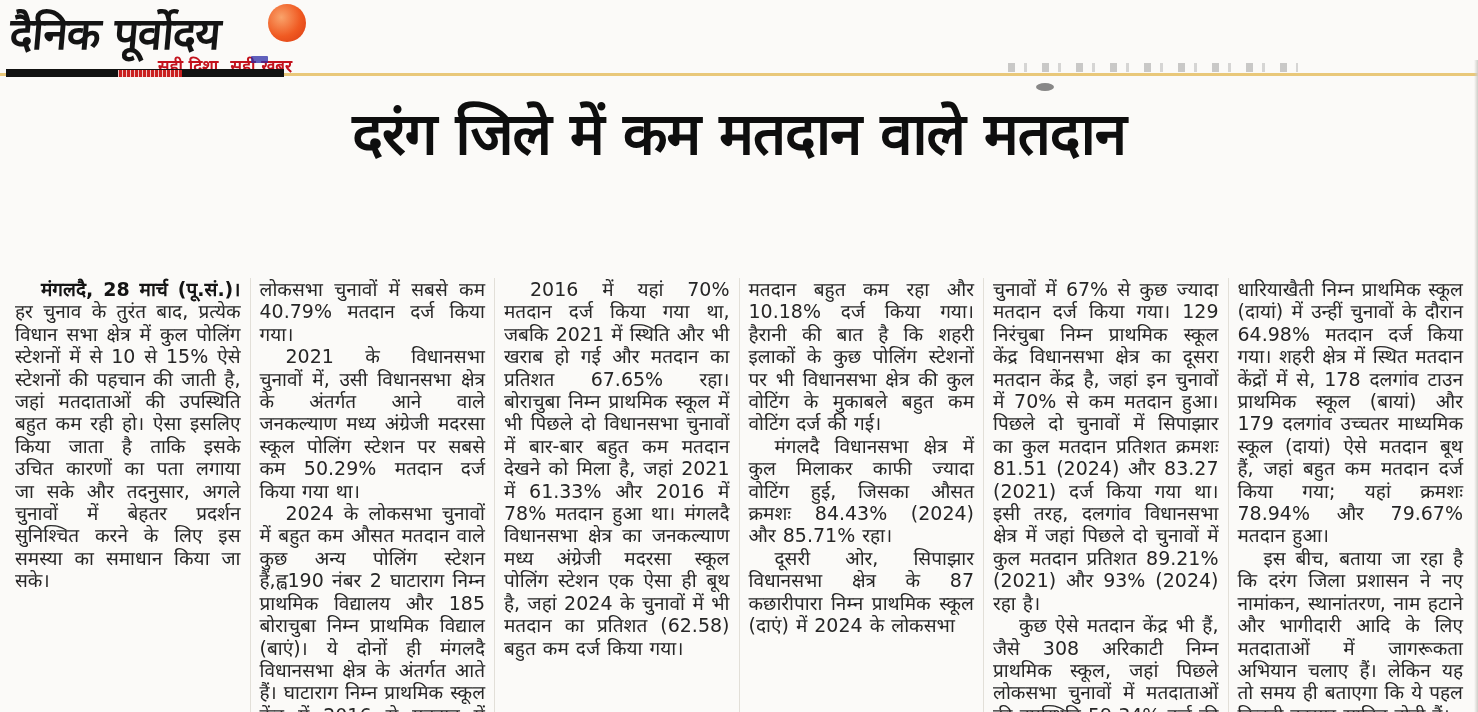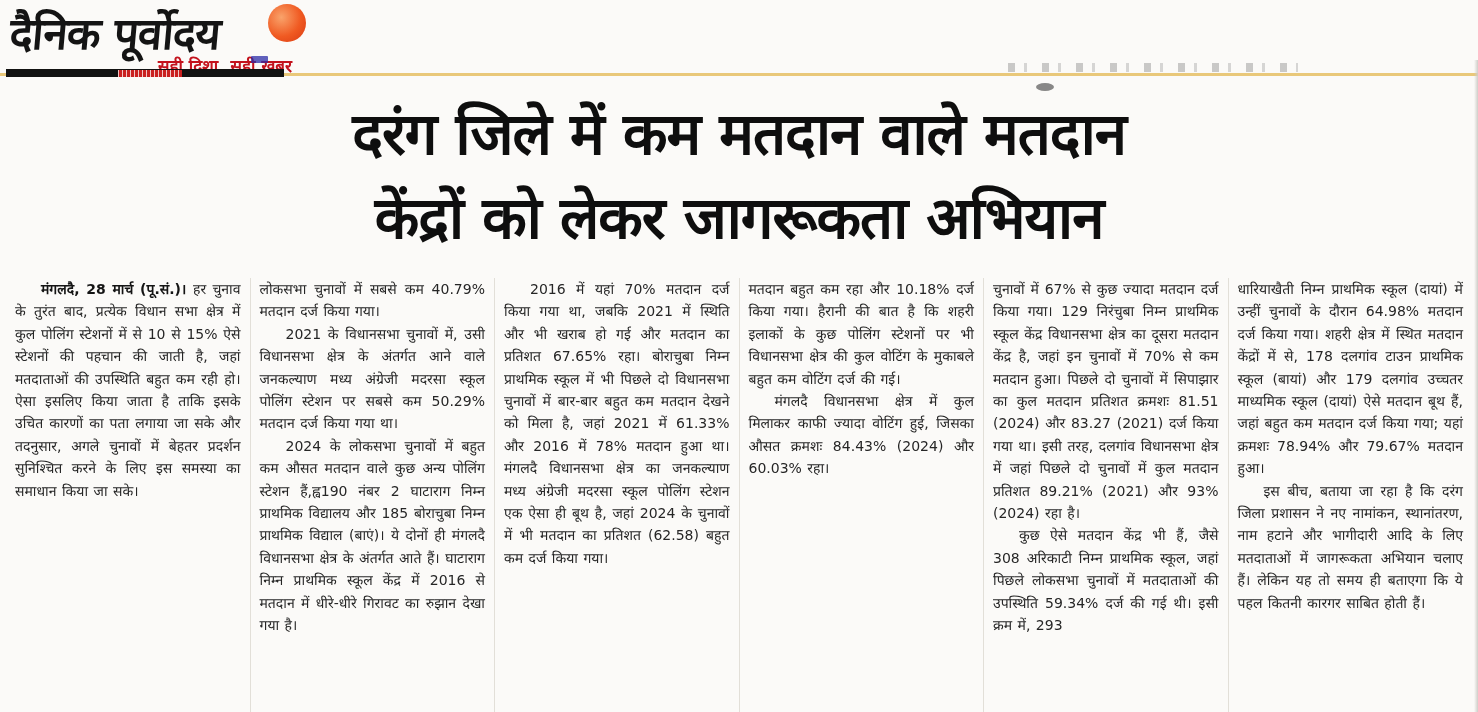--- a/index.html
+++ b/index.html
@@ -75,21 +75,21 @@
     position:absolute; left:6px; top:278px; width:1466px; height:434px;
     display:flex;
   }
   .col {
     flex:1 1 0; height:434px; overflow:hidden;
     padding:0 9px;
     border-right:1px solid #e2dfd8;
   }
   .col:last-child { border-right:none; }
   .seg {
-    font-size:14px; line-height:22.4px; text-align:justify;
+    font-size:19px; line-height:22.4px; text-align:justify;
     color:#262626; word-spacing:1px;
   }
   .seg.indent { text-indent:26px; }
   .seg b { color:#141414; }
 </style>
 </head>
 <body>
 
 <div class="page">
 
@@ -103,38 +103,38 @@
     <div class="masthead-bar-black"></div>
     <div class="masthead-ribbon-chip"></div>
     <div class="tiny-blue-mark"></div>
     <div class="faint-fragments"></div>
     <div class="ink-smudge"></div>
     <div class="page-edge-shade"></div>
   </div>
 
   <div class="headline">
     <div class="hl-line">दरंग जिले में कम मतदान वाले मतदान</div>
-    <div class="hl-line">केंद्रों को लेकर जागरूकता अभियान</div>
   </div>
 
   <div class="article">
     <div class="col">
         <p class="seg indent"><b>मंगलदै, 28 मार्च (पू.सं.)। </b>हर चुनाव के तुरंत बाद, प्रत्येक विधान सभा क्षेत्र में कुल पोलिंग स्टेशनों में से 10 से 15% ऐसे स्टेशनों की पहचान की जाती है, जहां मतदाताओं की उपस्थिति बहुत कम रही हो। ऐसा इसलिए किया जाता है ताकि इसके उचित कारणों का पता लगाया जा सके और तदनुसार, अगले चुनावों में बेहतर प्रदर्शन सुनिश्चित करने के लिए इस समस्या का समाधान किया जा सके।</p>
       </div>
     <div class="col">
         <p class="seg">लोकसभा चुनावों में सबसे कम 40.79% मतदान दर्ज किया गया।</p>
         <p class="seg indent">2021 के विधानसभा चुनावों में, उसी विधानसभा क्षेत्र के अंतर्गत आने वाले जनकल्याण मध्य अंग्रेजी मदरसा स्कूल पोलिंग स्टेशन पर सबसे कम 50.29% मतदान दर्ज किया गया था।</p>
         <p class="seg indent">2024 के लोकसभा चुनावों में बहुत कम औसत मतदान वाले कुछ अन्य पोलिंग स्टेशन हैं,ह्व190 नंबर 2 घाटाराग निम्न प्राथमिक विद्यालय और 185 बोराचुबा निम्न प्राथमिक विद्याल (बाएं)। ये दोनों ही मंगलदै विधानसभा क्षेत्र के अंतर्गत आते हैं। घाटाराग निम्न प्राथमिक स्कूल केंद्र में 2016 से मतदान में धीरे-धीरे गिरावट का रुझान देखा गया है।</p>
       </div>
     <div class="col">
         <p class="seg indent">2016 में यहां 70% मतदान दर्ज किया गया था, जबकि 2021 में स्थिति और भी खराब हो गई और मतदान का प्रतिशत 67.65% रहा। बोराचुबा निम्न प्राथमिक स्कूल में भी पिछले दो विधानसभा चुनावों में बार-बार बहुत कम मतदान देखने को मिला है, जहां 2021 में 61.33% और 2016 में 78% मतदान हुआ था। मंगलदै विधानसभा क्षेत्र का जनकल्याण मध्य अंग्रेजी मदरसा स्कूल पोलिंग स्टेशन एक ऐसा ही बूथ है, जहां 2024 के चुनावों में भी मतदान का प्रतिशत (62.58) बहुत कम दर्ज किया गया।</p>
       </div>
     <div class="col">
         <p class="seg">मतदान बहुत कम रहा और 10.18% दर्ज किया गया। हैरानी की बात है कि शहरी इलाकों के कुछ पोलिंग स्टेशनों पर भी विधानसभा क्षेत्र की कुल वोटिंग के मुकाबले बहुत कम वोटिंग दर्ज की गई।</p>
-        <p class="seg indent">मंगलदै विधानसभा क्षेत्र में कुल मिलाकर काफी ज्यादा वोटिंग हुई, जिसका औसत क्रमशः 84.43% (2024) और 60.03% रहा।</p>
+        <p class="seg indent">मंगलदै विधानसभा क्षेत्र में कुल मिलाकर काफी ज्यादा वोटिंग हुई, जिसका औसत क्रमशः 84.43% (2024) और 85.71% रहा।</p>
+        <p class="seg indent">दूसरी ओर, सिपाझार विधानसभा क्षेत्र के 87 कछारीपारा निम्न प्राथमिक स्कूल (दाएं) में 2024 के लोकसभा</p>
       </div>
     <div class="col">
         <p class="seg">चुनावों में 67% से कुछ ज्यादा मतदान दर्ज किया गया। 129 निरंचुबा निम्न प्राथमिक स्कूल केंद्र विधानसभा क्षेत्र का दूसरा मतदान केंद्र है, जहां इन चुनावों में 70% से कम मतदान हुआ। पिछले दो चुनावों में सिपाझार का कुल मतदान प्रतिशत क्रमशः 81.51 (2024) और 83.27 (2021) दर्ज किया गया था। इसी तरह, दलगांव विधानसभा क्षेत्र में जहां पिछले दो चुनावों में कुल मतदान प्रतिशत 89.21% (2021) और 93% (2024) रहा है।</p>
         <p class="seg indent">कुछ ऐसे मतदान केंद्र भी हैं, जैसे 308 अरिकाटी निम्न प्राथमिक स्कूल, जहां पिछले लोकसभा चुनावों में मतदाताओं की उपस्थिति 59.34% दर्ज की गई थी। इसी क्रम में, 293</p>
       </div>
     <div class="col">
         <p class="seg">धारियाखैती निम्न प्राथमिक स्कूल (दायां) में उन्हीं चुनावों के दौरान 64.98% मतदान दर्ज किया गया। शहरी क्षेत्र में स्थित मतदान केंद्रों में से, 178 दलगांव टाउन प्राथमिक स्कूल (बायां) और 179 दलगांव उच्चतर माध्यमिक स्कूल (दायां) ऐसे मतदान बूथ हैं, जहां बहुत कम मतदान दर्ज किया गया; यहां क्रमशः 78.94% और 79.67% मतदान हुआ।</p>
         <p class="seg indent">इस बीच, बताया जा रहा है कि दरंग जिला प्रशासन ने नए नामांकन, स्थानांतरण, नाम हटाने और भागीदारी आदि के लिए मतदाताओं में जागरूकता अभियान चलाए हैं। लेकिन यह तो समय ही बताएगा कि ये पहल कितनी कारगर साबित होती हैं।</p>
       </div>
   </div>

